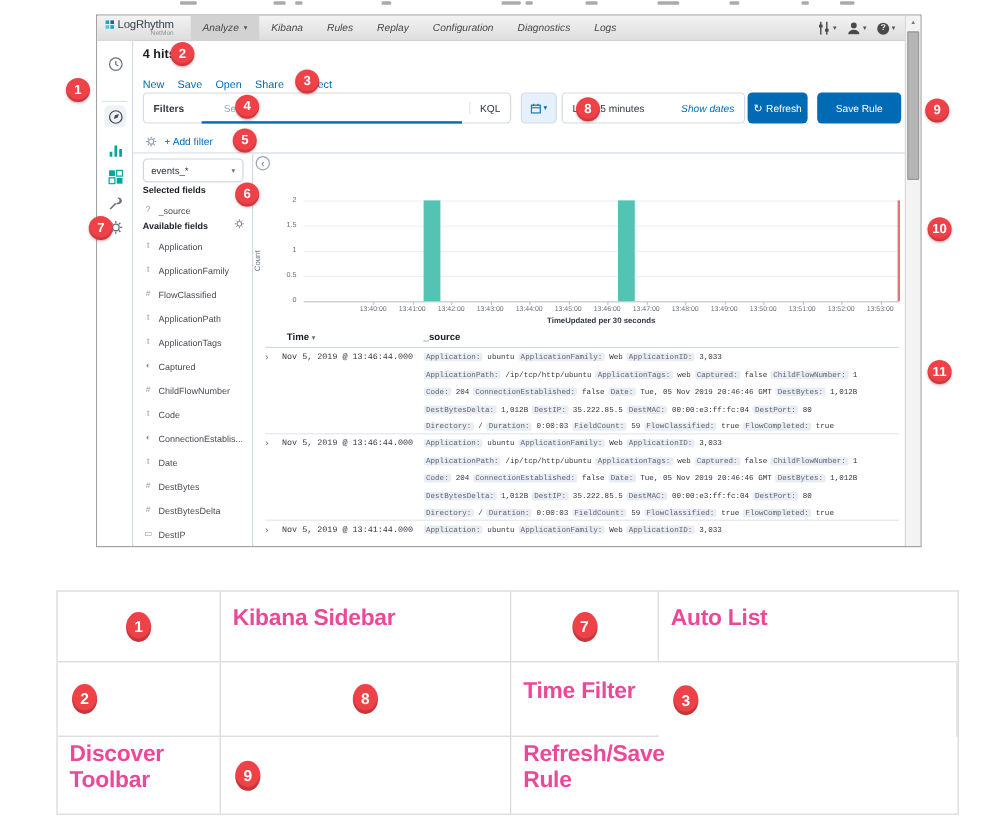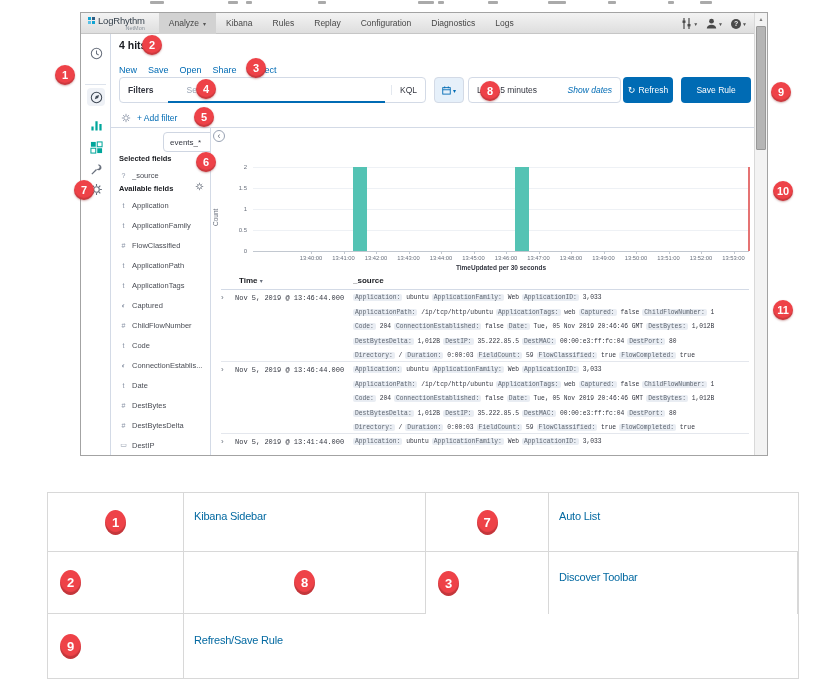--- a/index.html
+++ b/index.html
@@ -20,21 +20,21 @@
     display:flex;align-items:center;}
   .logo{display:flex;align-items:flex-start;margin-left:7px;margin-right:14px;}
   .logodots{display:grid;grid-template-columns:3px 3px;grid-gap:1px;margin:3px 3px 0 0;}
   .logodots i{width:3px;height:3px;background:#12a3d2;}
   .logodots i:nth-child(2){background:#2b5d84;}
   .logodots i:nth-child(3){background:#57c1e8;}
   .logodots i:nth-child(4){background:#12a3d2;}
   .logotxt{line-height:9px;}
   .logobrand{font-size:9.5px;font-weight:normal;color:#37424d;letter-spacing:-.2px;}
   .logoprod{display:block;text-align:right;font-size:5.5px;color:#8a939c;margin-top:-1px;}
-  .navitems{display:flex;height:21px;}
+  .navitems{display:flex;height:21px;font-style:italic;}
   .nitem{display:flex;align-items:center;padding:0 10px;font-size:8.5px;color:#474747;cursor:default;}
   .nitem.active{background:#d2d2d2;}
   .nitem .car{font-size:6px;margin-left:4px;color:#555;}
   .topicons{position:absolute;right:20px;top:0;height:21px;display:flex;align-items:center;gap:8px;}
   .ticon{display:flex;align-items:center;gap:1px;color:#4a4a4a;}
   .ticon .car{font-size:5px;color:#555;}
   .helpbub{width:10px;height:10px;border-radius:50%;background:#4a4a4a;color:#efefef;font-size:7px;
     font-weight:bold;display:flex;align-items:center;justify-content:center;}
 
   
@@ -69,21 +69,21 @@
   .btn.save{left:600px;width:70px;}
   .raro{font-size:9px;}
   .addrow{position:absolute;left:40px;top:100px;display:flex;align-items:center;gap:6px;}
   .addlink{font-size:8.5px;color:#006BB4;}
   .hdiv{position:absolute;left:30px;right:13px;top:114px;border-top:1px solid #d3dae6;}
 
   
   .fpanel{position:absolute;left:30px;top:115px;width:100px;bottom:0;background:#fff;
     border-right:1px solid #d3dae6;overflow:hidden;z-index:4;}
   .idxbox{position:absolute;left:8px;top:4px;width:84px;height:20px;border:1px solid #cfd6e2;
-    border-radius:4px;display:flex;align-items:center;justify-content:space-between;padding:0 6px;margin-left:44px;}
+    border-radius:4px;display:flex;align-items:center;justify-content:space-between;padding:0 6px;}
   .idxtxt{font-size:8px;color:#343741;}
   .fphead{position:absolute;left:8px;font-size:7.5px;font-weight:bold;color:#1a1c21;}
   .frow{position:absolute;left:8px;right:2px;height:18px;display:flex;align-items:center;gap:4px;}
   .ftype{width:9px;font-size:7px;color:#8a94a6;text-align:center;flex:none;font-style:normal;}
   .fname{font-size:7.5px;color:#4a4d55;white-space:nowrap;overflow:hidden;}
   .fgear{position:absolute;right:6px;top:54px;}
   .caret{font-size:6px;color:#69707d;}
 
   
   .chartback{position:absolute;left:132px;top:117px;width:12px;height:12px;border:1px solid #98a2b3;
@@ -128,21 +128,21 @@
   .mk{position:absolute;width:20px;height:20px;border-radius:50%;background:#ee4248;color:#fff;
     font-weight:bold;font-size:11px;display:flex;align-items:center;justify-content:center;z-index:50;
     box-shadow:inset 0 -2px 1px rgba(0,0,0,.15),0 1px 2px rgba(130,20,20,.35);}
 
   
   .legend{position:absolute;left:47px;top:492px;border:1px solid #d8d8d8;
     display:grid;grid-template-columns:136px 242px 123px 249px;grid-template-rows:59px 62px 64px;}
   .cell{border-right:1px solid #d8d8d8;border-bottom:1px solid #d8d8d8;display:flex;align-items:center;}
   .cell.lastcol{border-right:none;}
   .cell.lastrow{border-bottom:none;}
-  .cell.lbl{padding-left:10px;font-size:11px;color:#0369a1;letter-spacing:-.2px;}
+  .cell.lbl{padding-left:10px;font-size:19px;color:#ec4899;letter-spacing:-.2px;font-weight:bold;}
   .cell.lbl span{transform:translateY(-6px);}
   .bdg{width:21px;height:25px;border-radius:50%;background:#ee4248;color:#fff;font-weight:bold;
     font-size:13px;display:flex;align-items:center;justify-content:center;
     box-shadow:inset 0 -3px 1px rgba(0,0,0,.18);}
   .cell.pos-center{justify-content:center;}
   .cell.pos-left{justify-content:flex-start;padding-left:12px;}
   svg{display:block;}
 </style>
 </head>
 <body>
@@ -522,20 +522,23 @@
       </div>
       <div class="cell lastcol lbl">
         <span>Auto List</span>
       </div>
       <div class="cell pos-left">
         <span class="bdg">2</span>
       </div>
       <div class="cell pos-center">
         <span class="bdg">8</span>
       </div>
+      <div class="cell lastcol lbl">
+        <span>Time Filter</span>
+      </div>
       <div class="cell lastrow pos-left">
         <span class="bdg">3</span>
       </div>
       <div class="cell lastrow lbl">
         <span>Discover Toolbar</span>
       </div>
       <div class="cell lastrow pos-left">
         <span class="bdg">9</span>
       </div>
       <div class="cell lastcol lastrow lbl">

